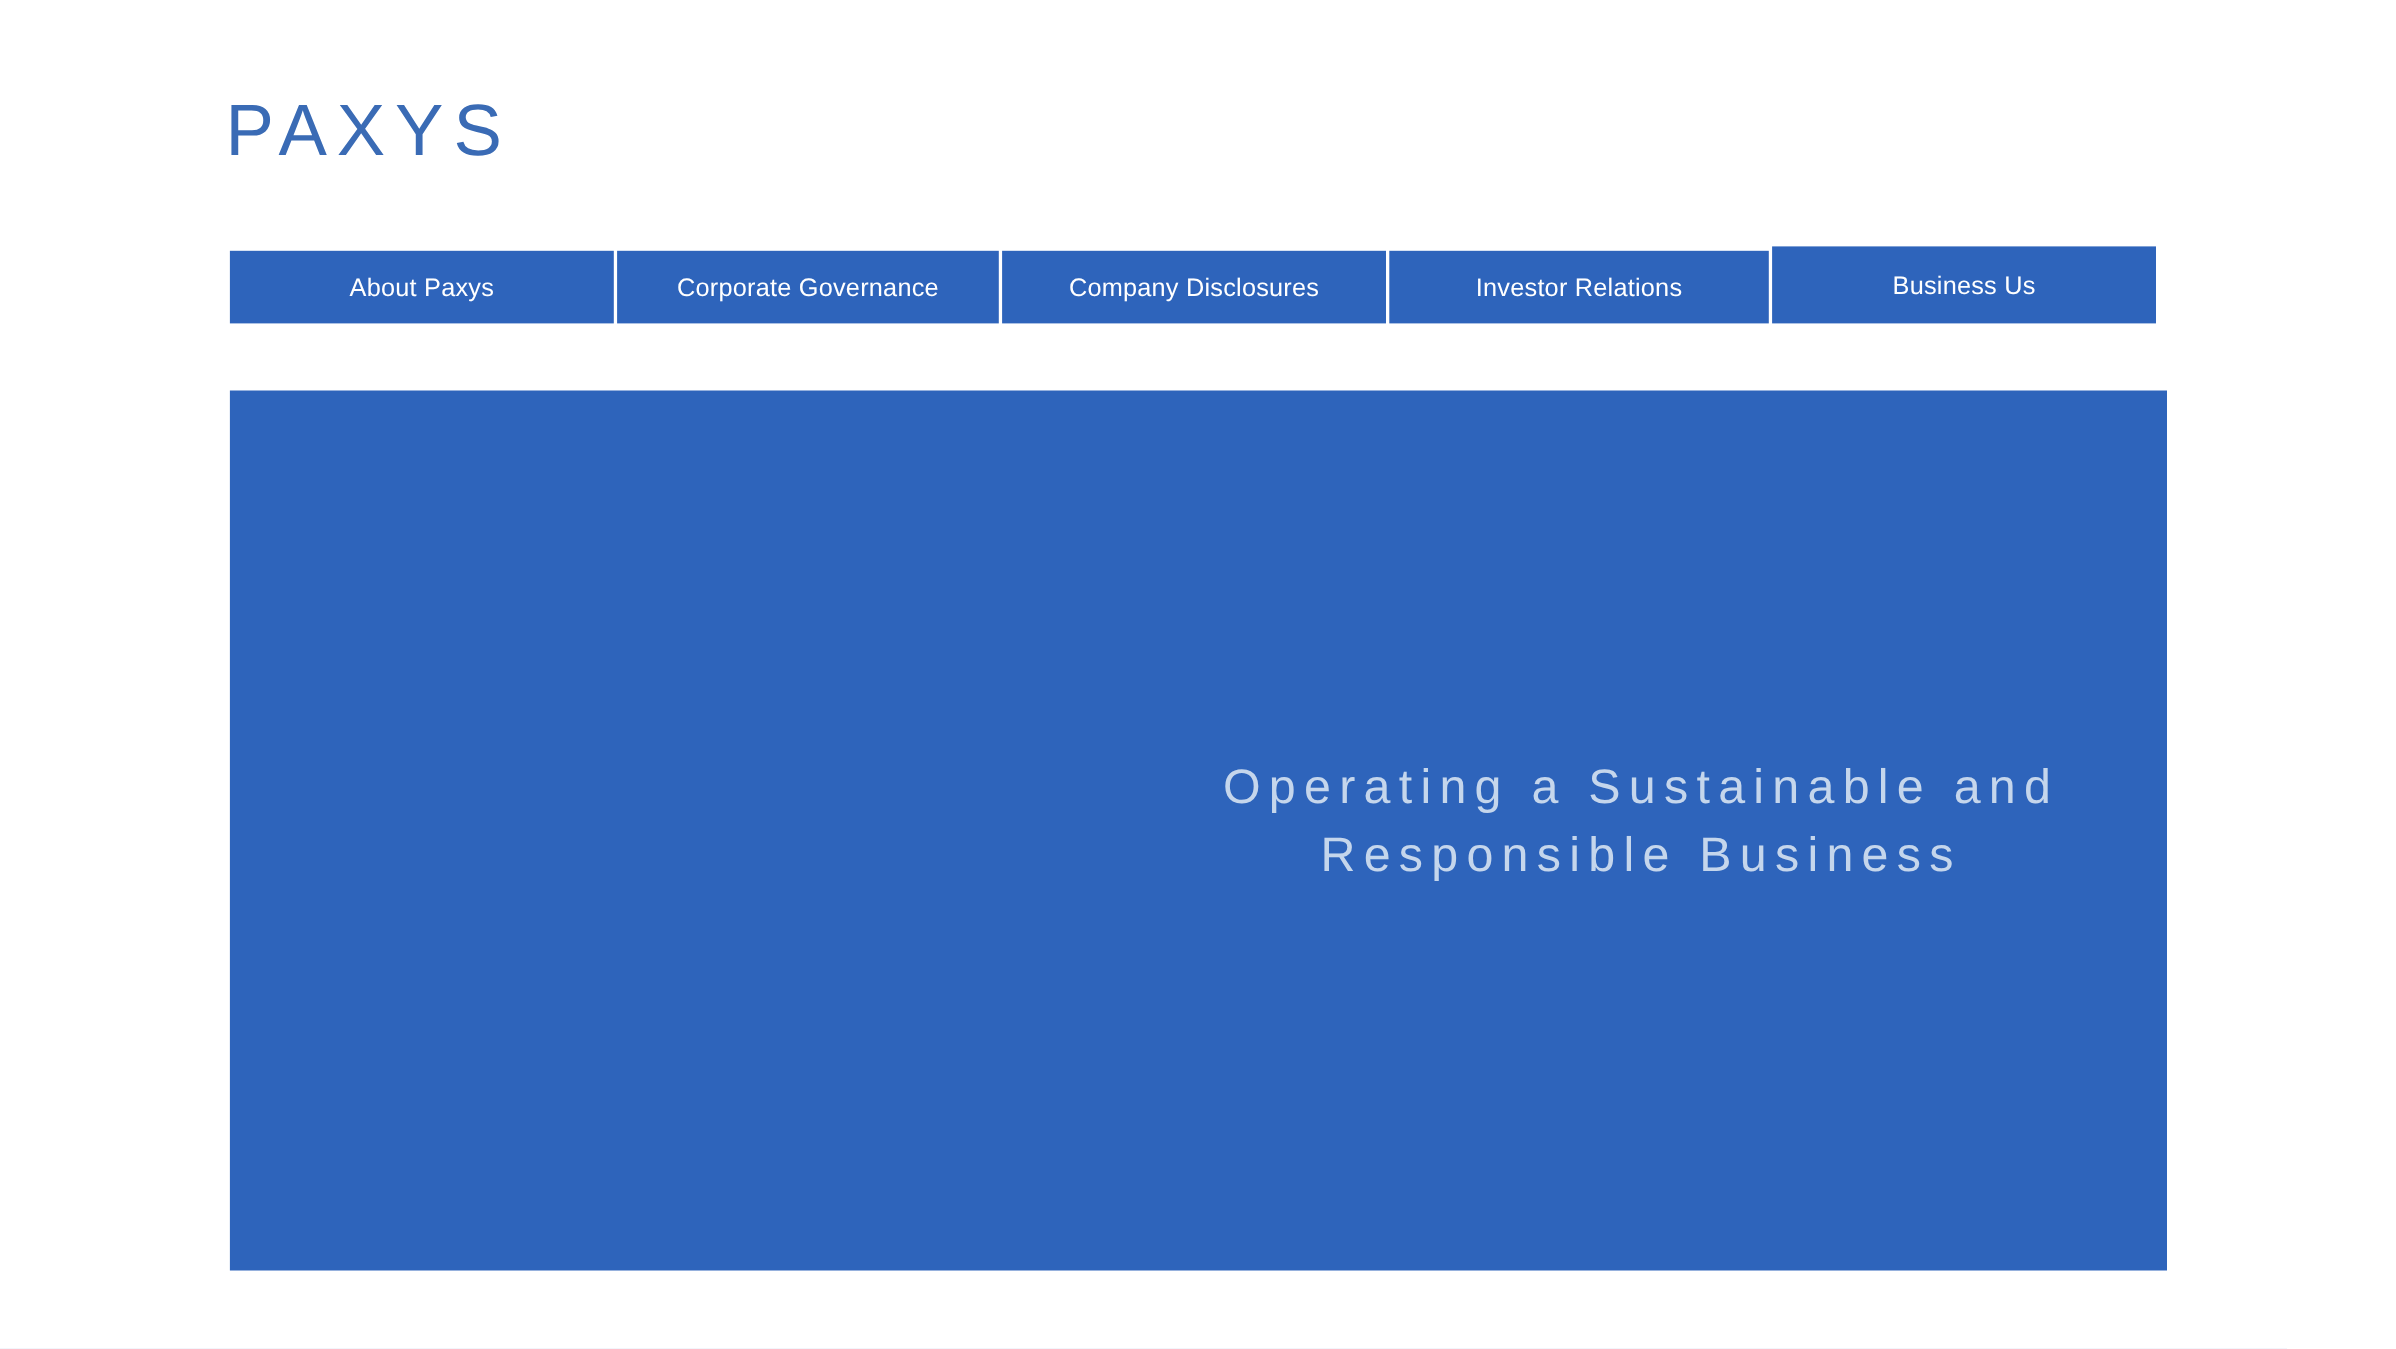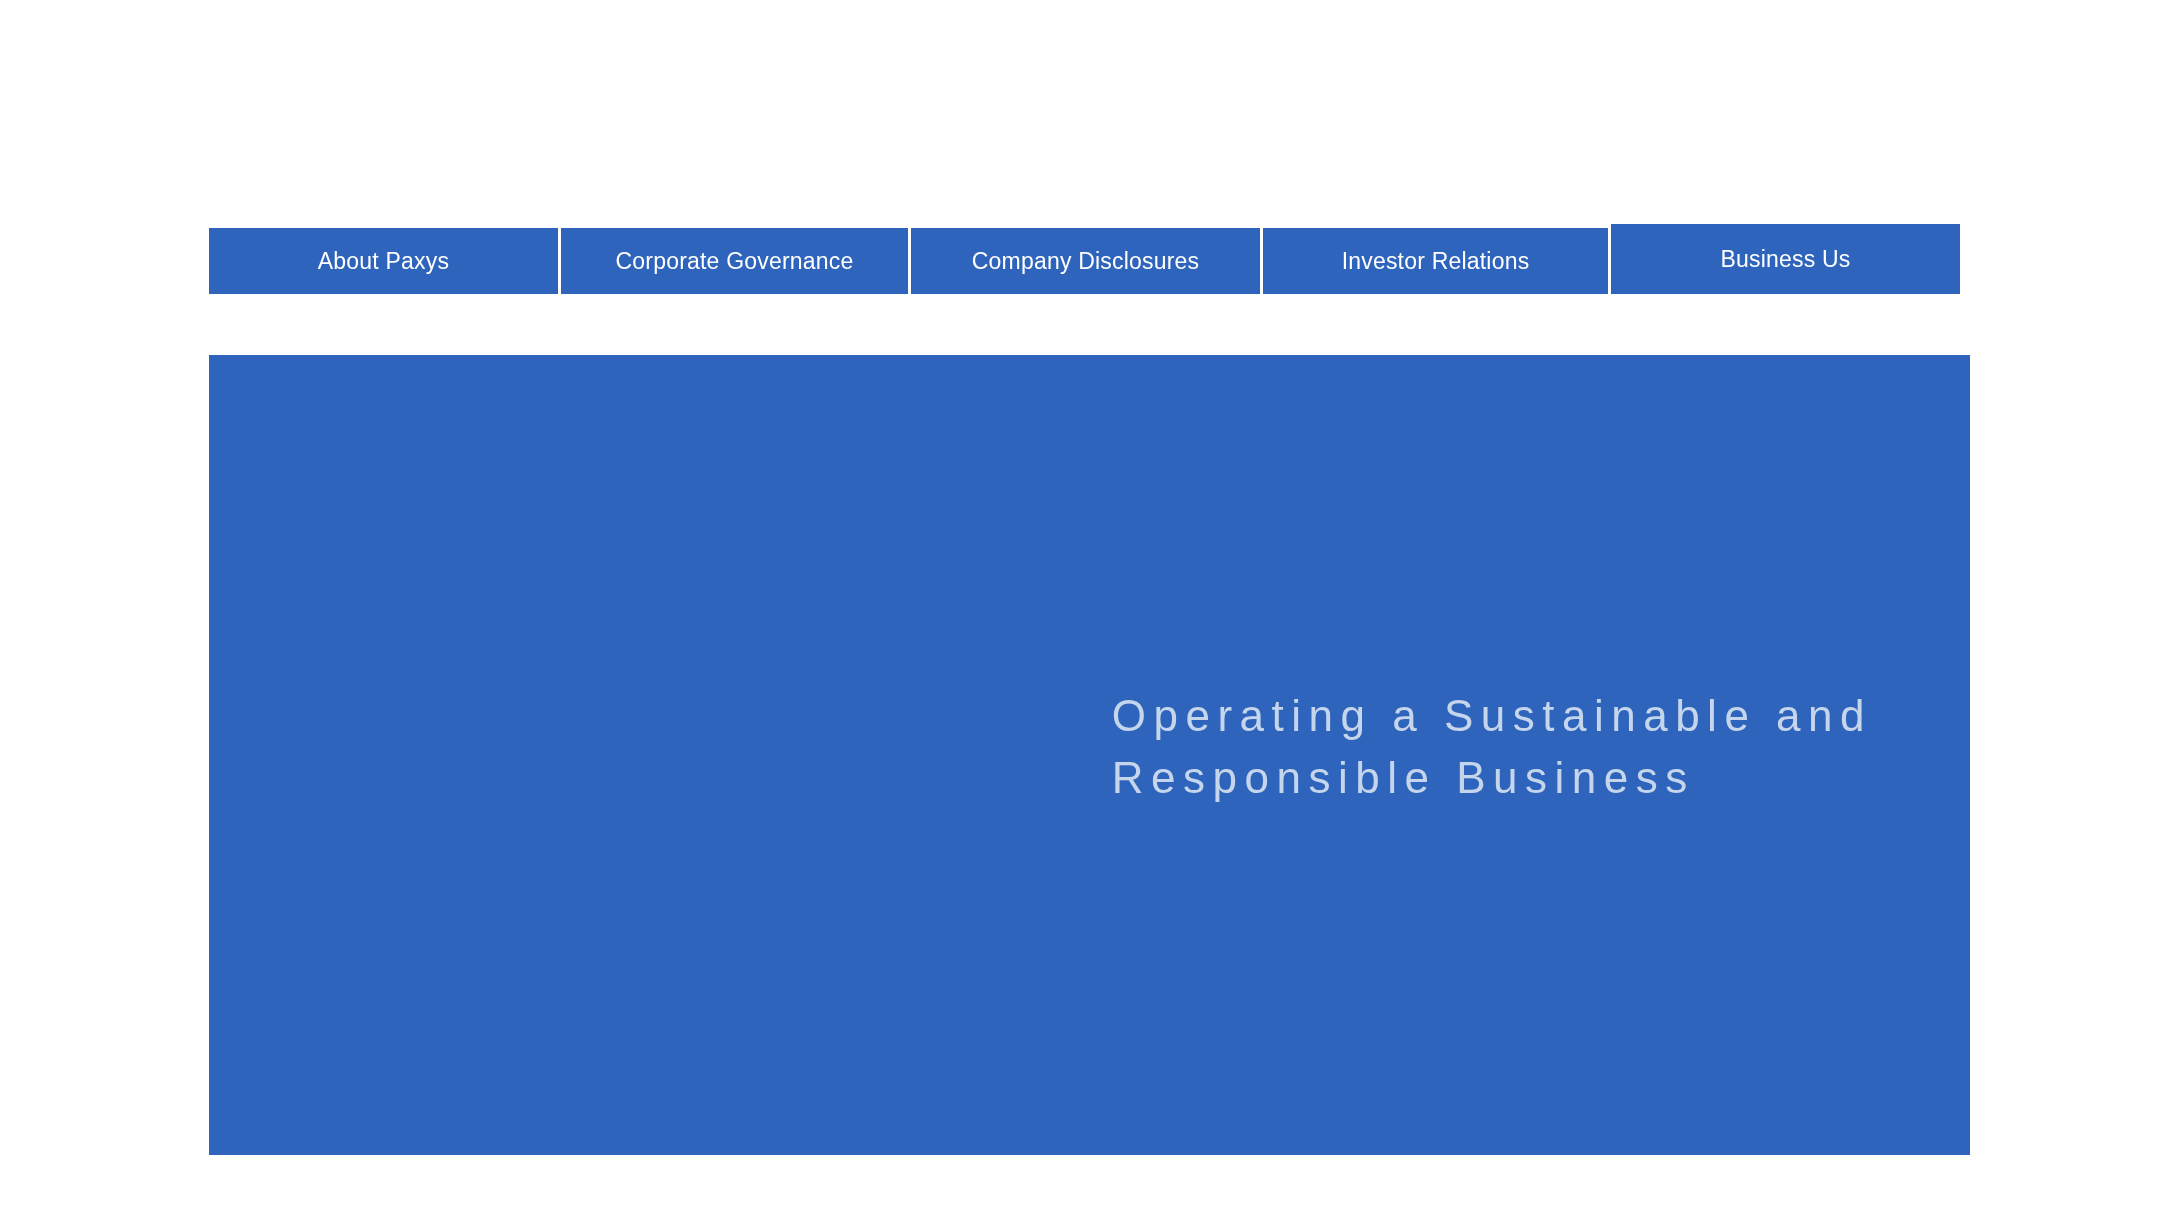--- a/index.html
+++ b/index.html
@@ -88,38 +88,41 @@
     top: 355px;
     width: 1761px;
     height: 800px;
     background: #2e64bb;
     overflow: hidden;
   }
   .hero-copy {
     position: absolute;
     right: 98px;
     top: 330px;
-    text-align: left;
+    text-align: center;
   }
   .hero-line {
     display: block;
     font-family: "Liberation Sans", "DejaVu Sans", sans-serif;
     font-size: 44px;
     font-weight: 300;
     letter-spacing: 7.5px;
     color: #c5d6ec;
     line-height: 1.42;
     white-space: nowrap;
   }
 </style>
 </head>
 <body>
 
 <div class="page">
 
+  <div class="logo-wrap">
+    <span class="logo-text">PAXYS</span>
+  </div>
 
   <nav class="nav">
     <a class="nav-item n0" href="#">
       <span>About Paxys</span>
     </a>
     <a class="nav-item n1" href="#">
       <span>Corporate Governance</span>
     </a>
     <a class="nav-item n2" href="#">
       <span>Company Disclosures</span>

